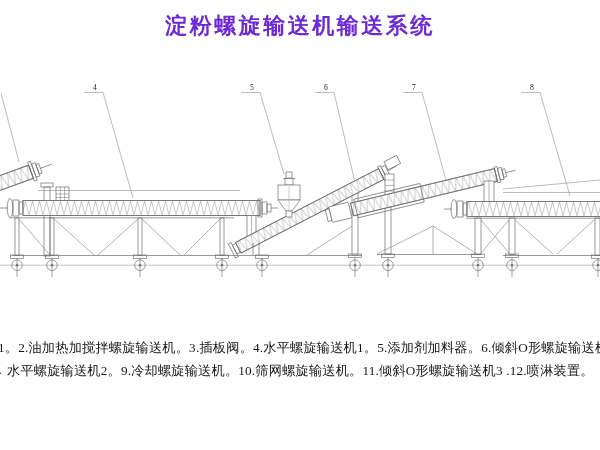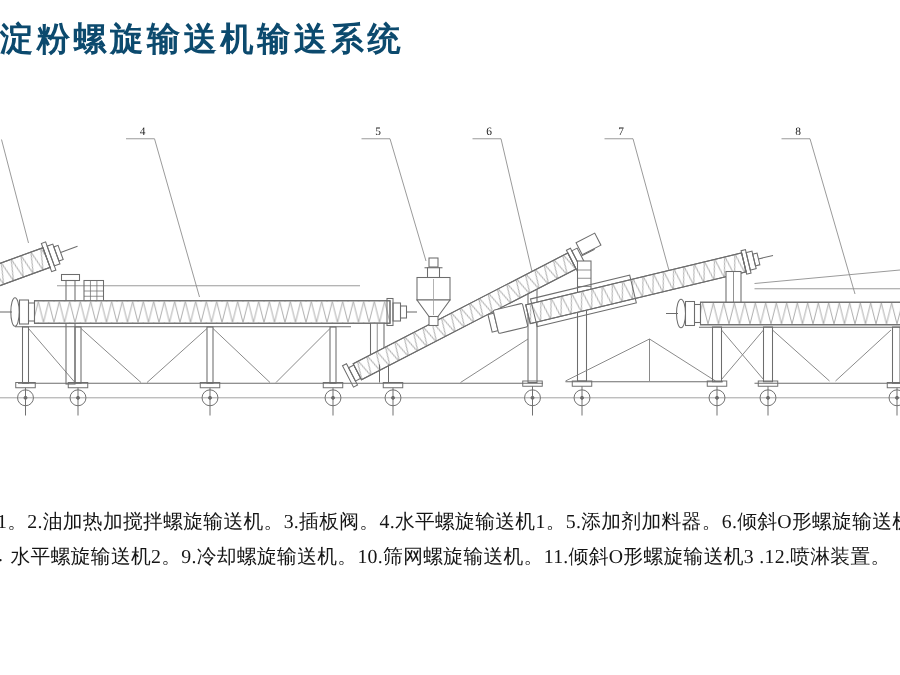--- a/index.html
+++ b/index.html
@@ -3,23 +3,23 @@
 <meta charset="utf-8">
 <style>
   html,body{margin:0;padding:0;}
   body{
     width:600px;height:450px;position:relative;overflow:hidden;
     background:#ffffff;
     font-family:"Liberation Serif","DejaVu Serif",serif;
   }
   .page-title{
     position:absolute;top:11px;left:0;width:600px;
-    text-align:left;
+    text-align:center;
     font-size:22px;font-weight:bold;letter-spacing:2.5px;
-    color:#0c4a6e;white-space:nowrap;
+    color:#6d28d9;white-space:nowrap;
   }
   .drawing-svg{
     position:absolute;left:0;top:0;width:600px;height:450px;
   }
   .caption{
     position:absolute;left:0;width:604px;overflow:hidden;
     font-size:13.2px;color:#151515;letter-spacing:0.2px;
     white-space:nowrap;line-height:17px;
   }
   .caption-1{top:339px;margin-left:-2px;}

